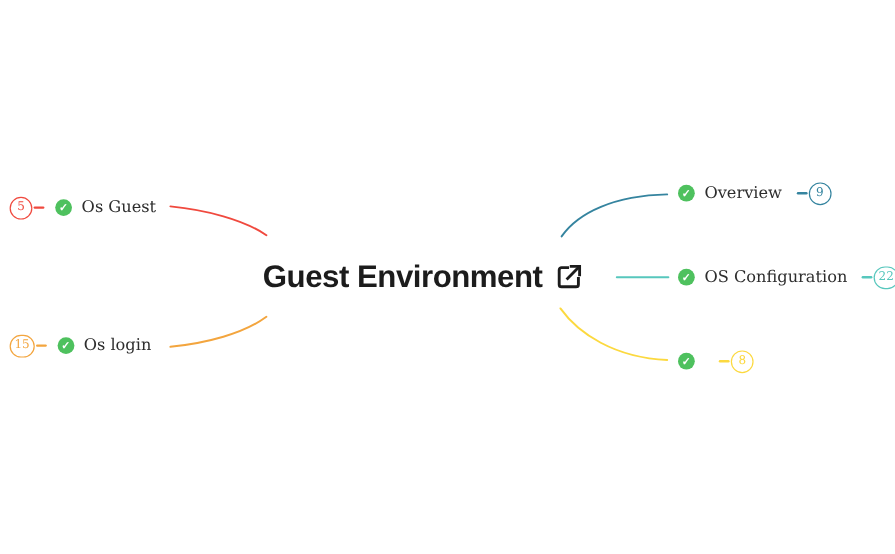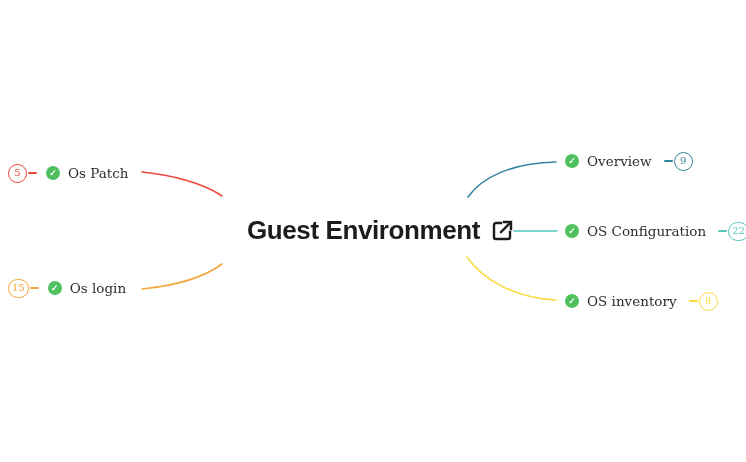--- a/index.html
+++ b/index.html
@@ -61,21 +61,20 @@
   .root-node{
     position:absolute;left:219px;top:215px;
     display:flex;align-items:center;gap:10px;
     cursor:pointer;
   }
   .root-title{
     font-family:"Liberation Sans",sans-serif;
     font-size:26px;font-weight:700;letter-spacing:-0.4px;
     color:#1c1c1c;
     white-space:nowrap;
-    margin-left:28px;
   }
   .ext-icon{display:block;color:#1c1c1c;}
 </style>
 </head>
 <body>
 
 <div class="canvas">
 
   <svg class="connectors" viewBox="0 0 746 462">
     <path d="M 142 172 C 172 175 203 183 222 196" stroke="#f0493e"></path>
@@ -91,21 +90,21 @@
       <path d="M11 4 H6 a2 2 0 0 0 -2 2 v12 a2 2 0 0 0 2 2 h12 a2 2 0 0 0 2 -2 v-5"></path>
       <polyline points="14 3 21 3 21 10"></polyline>
       <line x1="11" y1="13" x2="20" y2="4"></line>
     </svg>
   </div>
 
   <div class="node-row row-left" style="left:8px;top:163px;">
     <span class="badge" style="--c: #f0493e;">5</span>
     <span class="dash" style="--c: #f0493e;"></span>
     <span class="check" style="--c: #4ec15e;">✓</span>
-    <span class="node-label">Os Patch</span>
+    <span class="node-label">Os Guest</span>
   </div>
 
   <div class="node-row row-left" style="left:8px;top:278px;align-items:center;">
     <span class="badge" style="--c: #f3a53e;">15</span>
     <span class="dash" style="--c: #f3a53e;"></span>
     <span class="check" style="--c: #4ec15e;">✓</span>
     <span class="node-label">Os login</span>
   </div>
 
   <div class="node-row row-right" style="left:565px;top:151px;">
@@ -117,18 +116,17 @@
 
   <div class="node-row row-right" style="left:565px;top:221px;">
     <span class="check" style="--c: #4ec15e;">✓</span>
     <span class="node-label">OS Configuration</span>
     <span class="dash" style="--c: #57c7bd;"></span>
     <span class="badge" style="--c: #57c7bd;">22</span>
   </div>
 
   <div class="node-row row-right" style="left:565px;top:291px;">
     <span class="check" style="--c: #4ec15e;">✓</span>
-    <span class="node-label">OS inventory</span>
     <span class="dash" style="--c: #fcd93f;"></span>
     <span class="badge" style="--c: #fcd93f;">8</span>
   </div>
 
 </div>
 
 </body></html>

